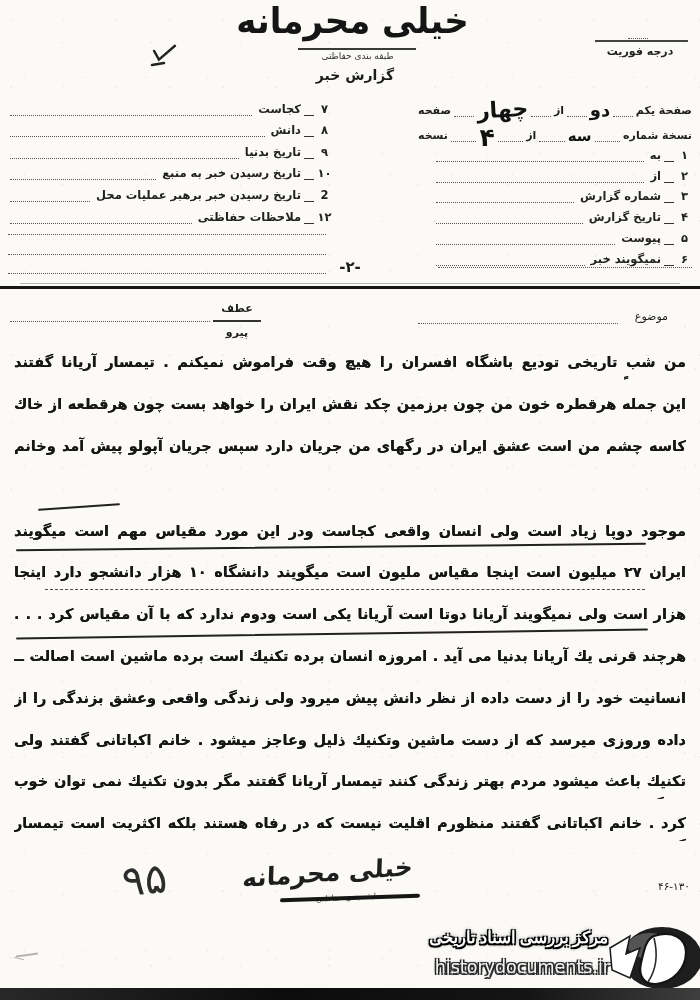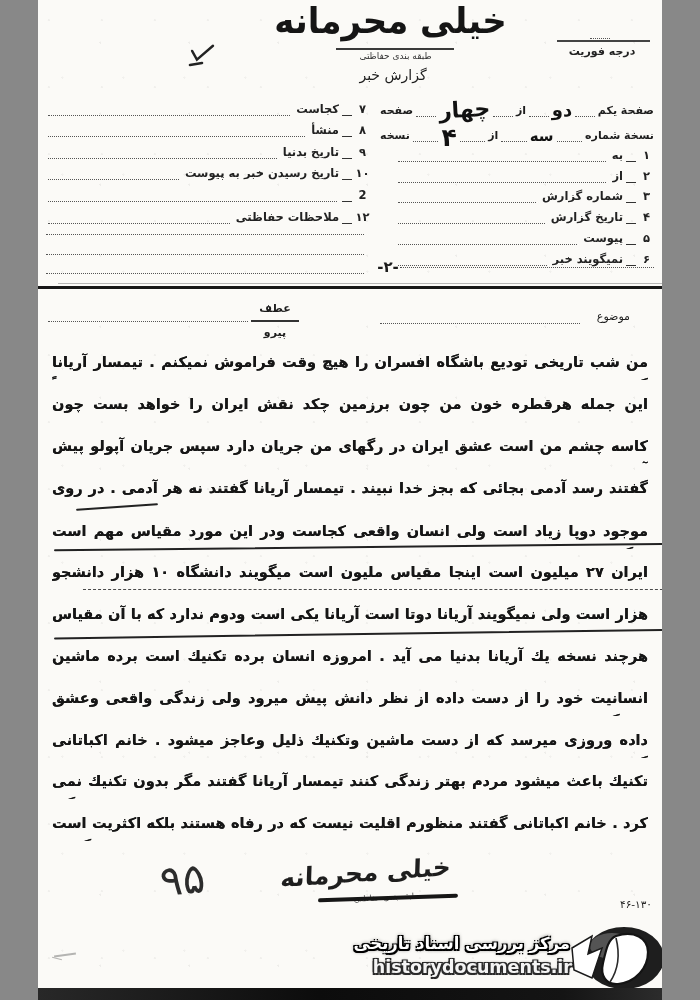--- a/index.html
+++ b/index.html
@@ -1,34 +1,34 @@
 <!DOCTYPE html>
 <html lang="fa"><head>
 <meta charset="utf-8">
 <style>
   html,body{margin:0;padding:0;background:#888;}
   .page{
-    position:relative;width:624px;height:1000px;margin:0 auto;overflow:hidden;
+    position:relative;width:700px;height:1000px;margin:0 auto;overflow:hidden;
     background-color:#fbfaf7;
     background-image:
       radial-gradient(circle at 20% 30%, rgba(0,0,0,0.045) 0 1px, transparent 1.2px),
       radial-gradient(circle at 70% 60%, rgba(0,0,0,0.05) 0 1px, transparent 1.2px),
       radial-gradient(circle at 40% 80%, rgba(0,0,0,0.04) 0 1px, transparent 1.2px);
     background-size:53px 67px, 89px 71px, 61px 97px;
     direction:rtl;
     font-family:"DejaVu Sans", sans-serif;
     color:#1c1c1c;
   }
   .abs{position:absolute;}
   
   .title{left:230px;top:0;width:245px;text-align:center;font-size:34px;font-weight:bold;
          letter-spacing:-1px;transform:scaleY(1.05);color:#151515;}
   .title-underline{left:298px;top:48px;width:118px;height:1.5px;background:#3a3a3a;}
   .class-label{left:285px;top:51px;width:145px;text-align:center;font-size:9px;color:#333;}
-  .report-title{left:295px;top:67px;width:120px;text-align:center;font-size:14px;font-weight:normal;}
+  .report-title{left:295px;top:67px;width:120px;text-align:center;font-size:14px;font-weight:bold;}
   .urgency-line{right:12px;top:40px;width:93px;border-top:2px solid #444;}
   .urgency-line::before{content:"";position:absolute;right:40px;top:-4px;width:20px;border-top:1px dotted #555;}
   .urgency-label{right:16px;top:45px;width:88px;text-align:center;font-size:11px;font-weight:bold;color:#222;}
   .check-scrawl{left:144px;top:38px;}
   
   .prow{right:8px;width:274px;height:25px;display:flex;align-items:flex-end;font-size:11px;font-weight:bold;}
   .prow .lead{flex:1;border-bottom:1px dotted #555;height:12px;margin:0 3px;}
   .hw{font-weight:bold;color:#111;line-height:1;}
   .hw-do{font-size:18px;position:relative;top:2px;}
   .hw-chahar{font-size:22px;position:relative;top:4px;transform:rotate(-3deg);}
@@ -61,28 +61,28 @@
          text-align:justify;text-align-last:justify;line-height:24px;
          text-shadow:0 0 .5px #222;}
   .u-solid{background:#222;height:2px;border-radius:2px;}
   .u-dash{border-top:1.6px dashed #4a4a4a;height:0;}
   
   .sig-number{left:122px;top:855px;font-size:42px;font-weight:400;color:#2c2c2c;transform:rotate(-5deg);}
   .sig-scrawl{left:220px;top:858px;width:215px;text-align:center;font-size:25px;font-weight:bold;
               color:#1e1e1e;transform:rotate(-4deg) skewX(-6deg);letter-spacing:1px;}
   .sig-small{left:293px;top:893px;width:110px;text-align:center;font-size:8px;color:#3a3a3a;transform:rotate(-3deg);}
   .sig-strike{left:280px;top:896px;width:140px;height:4px;background:#161616;border-radius:2px;transform:rotate(-2deg);}
-  .form-number{right:10px;top:898px;direction:ltr;font-size:10.5px;letter-spacing:1px;color:#222;}
+  .form-number{right:10px;top:880px;direction:ltr;font-size:10.5px;letter-spacing:1px;color:#222;}
   
   .wm-band{left:0;top:988px;width:700px;height:12px;
            background:linear-gradient(to left,#3e3e3e,#141414 25%,#0c0c0c 60%,#282828);}
   .wm{right:0;top:928px;width:292px;height:62px;}
-  .wm-org{position:absolute;right:92px;top:6px;font-size:16.5px;font-weight:bold;color:#fff;white-space:nowrap;
-          text-shadow:-1.5px -1.5px 0 #000,1.5px -1.5px 0 #000,-1.5px 1.5px 0 #000,1.5px 1.5px 0 #000,0 0 4px #000;}
-  .wm-url{position:absolute;right:90px;top:29px;direction:ltr;font-size:17.5px;font-weight:bold;color:#f4f4f4;white-space:nowrap;
+  .wm-org{position:absolute;right:92px;top:0;font-size:16.5px;font-weight:bold;color:#fff;white-space:nowrap;
+          text-shadow:-1.5px -1.5px 0 #000,1.5px -1.5px 0 #000,-1.5px 1.5px 0 #000,1.5px 1.5px 0 #000,0 0 4px #000;font-family:Liberation Serif, serif;}
+  .wm-url{position:absolute;right:90px;top:29px;direction:ltr;font-size:17.5px;font-weight:normal;color:#f4f4f4;white-space:nowrap;
           text-shadow:-1.5px -1.5px 0 #2a2a2a,1.5px -1.5px 0 #2a2a2a,-1.5px 1.5px 0 #2a2a2a,1.5px 1.5px 0 #2a2a2a,0 0 3px #2a2a2a;}
   .wm-logo{position:absolute;right:-4px;top:-2px;}
   .faint-mark{left:4px;top:946px;width:34px;height:14px;opacity:.35;}
   .faint-mark .d1{width:22px;border-top:2px solid #333;transform:rotate(-8deg);margin-top:8px;}
   .faint-mark .d2{width:10px;border-top:1px solid #333;transform:rotate(14deg);margin-top:2px;margin-right:14px;}
 </style>
 </head>
 <body>
 
 <div class="page">
@@ -168,38 +168,39 @@
   <div class="abs fcol fcol-left" style="left:8px;top:94px;width:324px;">
     <div class="frow">
       <span class="fnum">۷</span>
         <span class="fdash"></span>
       <span class="flabel">کجاست</span>
         <span class="leader"></span>
     </div>
     <div class="frow">
       <span class="fnum">۸</span>
         <span class="fdash"></span>
-      <span class="flabel">منشأ</span>
+      <span class="flabel">دانش</span>
         <span class="leader"></span>
     </div>
     <div class="frow">
       <span class="fnum">۹</span>
         <span class="fdash"></span>
       <span class="flabel">تاریخ بدنیا</span>
         <span class="leader"></span>
     </div>
     <div class="frow">
       <span class="fnum">۱۰</span>
         <span class="fdash"></span>
-      <span class="flabel">تاریخ رسیدن خبر به پیوست</span>
+      <span class="flabel">تاریخ رسیدن خبر به منبع</span>
         <span class="leader"></span>
     </div>
     <div class="frow">
       <span class="fnum">2</span>
         <span class="fdash"></span>
+      <span class="flabel">تاریخ رسیدن خبر برهبر عملیات محل</span>
         <span class="leader"></span>
     </div>
     <div class="frow">
       <span class="fnum">۱۲</span>
         <span class="fdash"></span>
       <span class="flabel">ملاحظات حفاظتی</span>
         <span class="leader"></span>
     </div>
   </div>
   <div class="abs dotline" style="left:8px;top:233px;width:318px;"></div>
@@ -213,29 +214,28 @@
   <div class="abs subject-label">موضوع</div>
   <div class="abs subject-leader"></div>
   <div class="abs atf-label">عطف</div>
   <div class="abs atf-line"></div>
   <div class="abs atf-leader"></div>
   <div class="abs peyrow-label">پیرو</div>
 
   <div class="bline" style="top:350px;">من شب تاریخی تودیع باشگاه افسران را هیچ وقت فراموش نمیکنم . تیمسار آریانا گفتند مخصوصاً</div>
   <div class="bline" style="top:392px;">این جمله هرقطره خون من چون برزمین چکد نقش ایران را خواهد بست چون هرقطعه از خاك ایران</div>
   <div class="bline" style="top:434px;">کاسه چشم من است عشق ایران در رگهای من جریان دارد سپس جریان آپولو پیش آمد وخانم اکباتانی</div>
-  <div class="bline" style="top:476px;">گفتند رسد آدمی بجائی که بجز خدا نبیند . تیمسار آریانا گفتند نه هر آدمی . در روی زمین</div>
   <div class="abs u-solid" style="left:38px;top:506px;width:82px;transform:rotate(-4deg);"></div>
   <div class="bline" style="top:519px;">موجود دوپا زیاد است ولی انسان واقعی کجاست ودر این مورد مقیاس مهم است میگویند جمعیت</div>
   <div class="abs u-solid" style="left:16px;top:546px;width:630px;transform:rotate(-0.6deg);"></div>
   <div class="bline" style="top:560px;">ایران ۲۷ میلیون است اینجا مقیاس ملیون است میگویند دانشگاه ۱۰ هزار دانشجو دارد اینجا مقیاس</div>
   <div class="abs u-dash" style="left:45px;top:589px;width:600px;"></div>
   <div class="bline" style="top:602px;">هزار است ولی نمیگویند آریانا دوتا است آریانا یکی است ودوم ندارد که با آن مقیاس کرد . . . بله</div>
   <div class="abs u-solid" style="left:16px;top:633px;width:632px;transform:rotate(-0.8deg);"></div>
-  <div class="bline" style="top:644px;">هرچند نسخه یك آریانا بدنیا می آید . امروزه انسان برده تکنیك است برده ماشین است اصالت ــ</div>
+  <div class="bline" style="top:644px;">هرچند قرنی یك آریانا بدنیا می آید . امروزه انسان برده تکنیك است برده ماشین است اصالت ــ</div>
   <div class="bline" style="top:686px;">انسانیت خود را از دست داده از نظر دانش پیش میرود ولی زندگی واقعی وعشق بزندگی را از دست</div>
   <div class="bline" style="top:728px;">داده وروزی میرسد که از دست ماشین وتکنیك ذلیل وعاجز میشود . خانم اکباتانی گفتند ولی پیشرفت</div>
   <div class="bline" style="top:769px;">تکنیك باعث میشود مردم بهتر زندگی کنند تیمسار آریانا گفتند مگر بدون تکنیك نمی توان خوب زندگی</div>
   <div class="bline" style="top:811px;">کرد . خانم اکباتانی گفتند منظورم اقلیت نیست که در رفاه هستند بلکه اکثریت است تیمسار گفتند</div>
 
   <div class="abs sig-number">۹۵</div>
   <div class="abs sig-scrawl">خیلی محرمانه</div>
   <div class="abs sig-small">طبقه بندی حفاظتی</div>
   <div class="abs sig-strike"></div>
   <div class="abs form-number">۴۶-۱۳۰</div>

